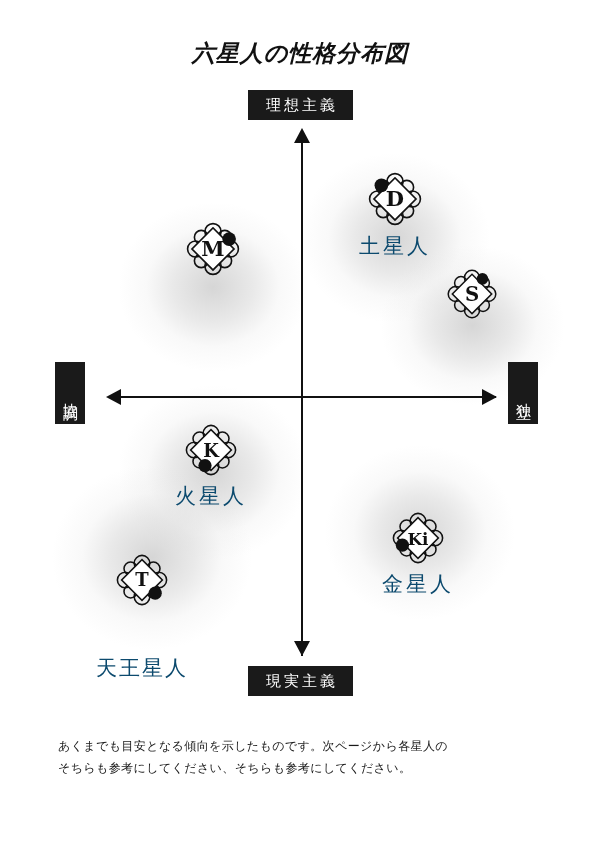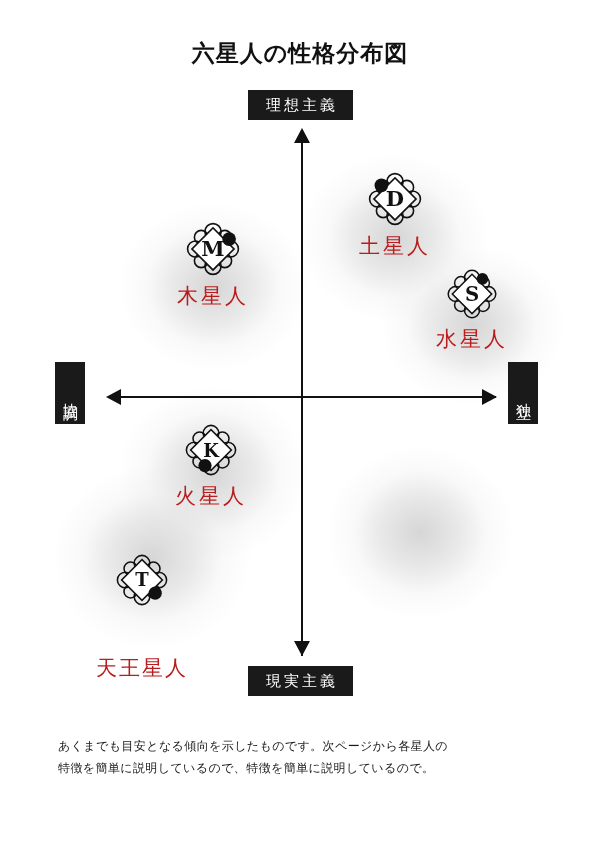--- a/index.html
+++ b/index.html
@@ -27,20 +27,21 @@
     position: absolute;
     left: 0;
     top: 38px;
     width: 600px;
     text-align: center;
     font-family: "DejaVu Sans", "Liberation Sans", sans-serif;
     font-size: 23px;
     font-weight: bold;
     letter-spacing: 1px;
     color: #111111;
+    font-style: italic;
   }
 
   
   .plot {
     position: absolute;
     left: 0;
     top: 90px;
     width: 600px;
     height: 620px;
   }
@@ -144,21 +145,21 @@
     text-align: center;
   }
   .star-emblem {
     display: block;
     margin: 0 auto 2px auto;
   }
   .star-name {
     font-family: Liberation Mono, monospace;
     font-size: 21px;
     letter-spacing: 3px;
-    color: #b91c1c;
+    color: #0c4a6e;
     white-space: nowrap;
   }
   .star-name.wide { font-size: 21px; letter-spacing: 2px; margin-top: 44px; }
 
   
   .note {
     position: absolute;
     left: 58px;
     top: 735px;
     width: 440px;
@@ -230,21 +231,20 @@
             <circle cx="22" cy="50" r="13"></circle>
           <circle cx="31" cy="31" r="11"></circle>
             <circle cx="69" cy="31" r="11"></circle>
           <circle cx="69" cy="69" r="11"></circle>
             <circle cx="31" cy="69" r="11"></circle>
         </g>
         <rect x="50" y="16" width="48" height="48" transform="rotate(45 50 16)" fill="#fff" stroke="#111" stroke-width="2.6"></rect>
         <circle cx="76" cy="34" r="11" fill="#111"></circle>
         <text x="50" y="62" text-anchor="middle" font-family="'DejaVu Serif',serif" font-size="34" font-weight="bold" fill="#111">M</text>
       </svg>
-      <div class="star-name">木星人</div>
     </div>
 
     <div class="star-group" style="left:315px; top:78px;">
       <svg class="star-emblem" width="62" height="62" viewBox="0 0 100 100" aria-hidden="true">
         <g fill="none" stroke="#111" stroke-width="2.6">
           <circle cx="50" cy="22" r="13"></circle>
             <circle cx="78" cy="50" r="13"></circle>
           <circle cx="50" cy="78" r="13"></circle>
             <circle cx="22" cy="50" r="13"></circle>
           <circle cx="31" cy="31" r="11"></circle>
@@ -268,21 +268,20 @@
             <circle cx="22" cy="50" r="13"></circle>
           <circle cx="31" cy="31" r="11"></circle>
             <circle cx="69" cy="31" r="11"></circle>
           <circle cx="69" cy="69" r="11"></circle>
             <circle cx="31" cy="69" r="11"></circle>
         </g>
         <rect x="50" y="16" width="48" height="48" transform="rotate(45 50 16)" fill="#fff" stroke="#111" stroke-width="2.6"></rect>
         <circle cx="68" cy="24" r="10" fill="#111"></circle>
         <text x="50" y="62" text-anchor="middle" font-family="'DejaVu Serif',serif" font-size="34" font-weight="bold" fill="#111">S</text>
       </svg>
-      <div class="star-name">水星人</div>
     </div>
 
     <div class="star-group" style="left:131px; top:330px;">
       <svg class="star-emblem" width="60" height="60" viewBox="0 0 100 100" aria-hidden="true">
         <g fill="none" stroke="#111" stroke-width="2.6">
           <circle cx="50" cy="22" r="13"></circle>
             <circle cx="78" cy="50" r="13"></circle>
           <circle cx="50" cy="78" r="13"></circle>
             <circle cx="22" cy="50" r="13"></circle>
           <circle cx="31" cy="31" r="11"></circle>
@@ -290,20 +289,38 @@
           <circle cx="69" cy="69" r="11"></circle>
             <circle cx="31" cy="69" r="11"></circle>
         </g>
         <rect x="50" y="16" width="48" height="48" transform="rotate(45 50 16)" fill="#fff" stroke="#111" stroke-width="2.6"></rect>
         <circle cx="40" cy="76" r="11" fill="#111"></circle>
         <text x="50" y="61" text-anchor="middle" font-family="'DejaVu Serif',serif" font-size="30" font-weight="bold" fill="#111">K</text>
       </svg>
       <div class="star-name">火星人</div>
     </div>
 
+    <div class="star-group" style="left:338px; top:418px;">
+      <svg class="star-emblem" width="60" height="60" viewBox="0 0 100 100" aria-hidden="true">
+        <g fill="none" stroke="#111" stroke-width="2.6">
+          <circle cx="50" cy="22" r="13"></circle>
+            <circle cx="78" cy="50" r="13"></circle>
+          <circle cx="50" cy="78" r="13"></circle>
+            <circle cx="22" cy="50" r="13"></circle>
+          <circle cx="31" cy="31" r="11"></circle>
+            <circle cx="69" cy="31" r="11"></circle>
+          <circle cx="69" cy="69" r="11"></circle>
+            <circle cx="31" cy="69" r="11"></circle>
+        </g>
+        <rect x="50" y="16" width="48" height="48" transform="rotate(45 50 16)" fill="#fff" stroke="#111" stroke-width="2.6"></rect>
+        <circle cx="24" cy="62" r="11" fill="#111"></circle>
+        <text x="50" y="61" text-anchor="middle" font-family="'DejaVu Serif',serif" font-size="28" font-weight="bold" fill="#111">Ki</text>
+      </svg>
+      <div class="star-name">金星人</div>
+    </div>
 
     <div class="star-group" style="left:62px; top:460px;">
       <svg class="star-emblem" width="60" height="60" viewBox="0 0 100 100" aria-hidden="true">
         <g fill="none" stroke="#111" stroke-width="2.6">
           <circle cx="50" cy="22" r="13"></circle>
             <circle cx="78" cy="50" r="13"></circle>
           <circle cx="50" cy="78" r="13"></circle>
             <circle cx="22" cy="50" r="13"></circle>
           <circle cx="31" cy="31" r="11"></circle>
             <circle cx="69" cy="31" r="11"></circle>
@@ -314,17 +331,17 @@
         <circle cx="72" cy="72" r="11" fill="#111"></circle>
         <text x="50" y="60" text-anchor="middle" font-family="'DejaVu Serif',serif" font-size="30" font-weight="bold" fill="#111">T</text>
       </svg>
       <div class="star-name wide">天王星人</div>
     </div>
 
   </div>
 
   <div class="note">
     <div>あくまでも目安となる傾向を示したものです。次ページから各星人の</div>
-    <div>特徴を簡単に説明しているので、特徴を簡単に説明しているので。</div>
+    <div>そちらも参考にしてください、そちらも参考にしてください。</div>
   </div>
 
 
 </div>
 
 </body></html>

